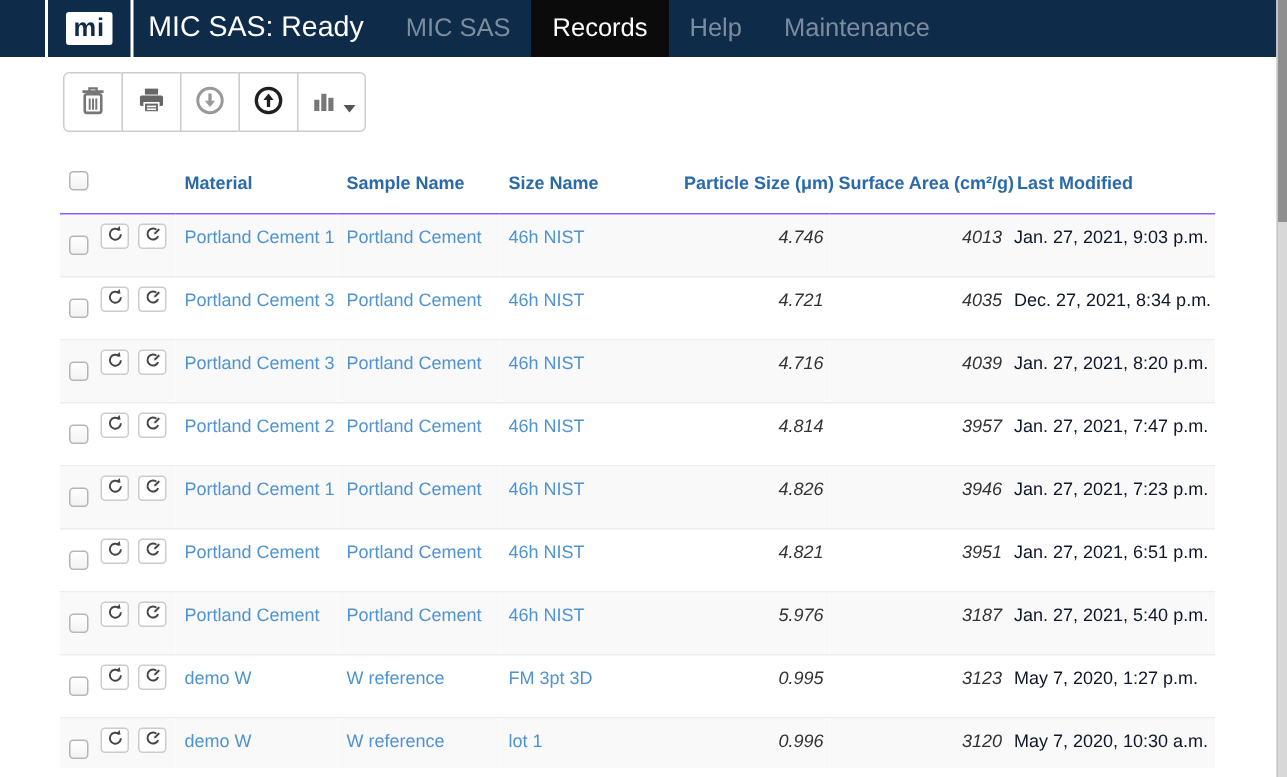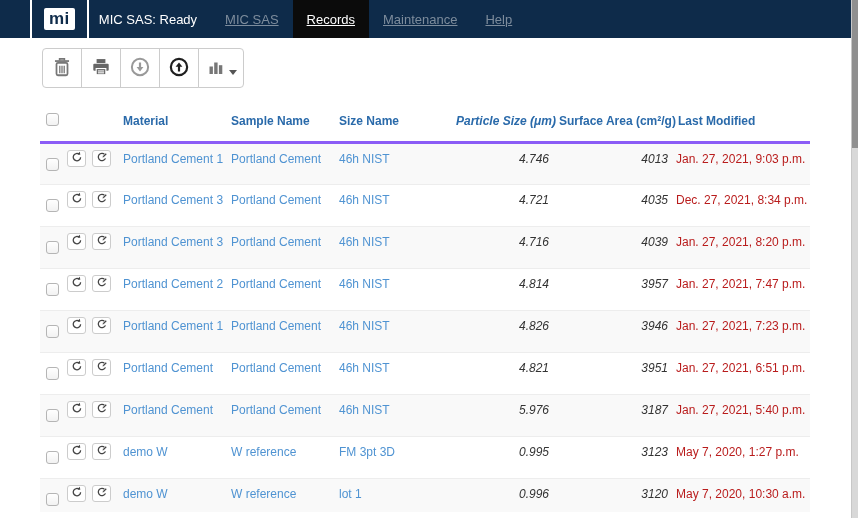--- a/index.html
+++ b/index.html
@@ -23,25 +23,25 @@
   }
   .logo-outer{
     margin-left:30px;border:2px solid #fff;border-radius:4px;
     padding:12px;display:flex;flex:0 0 auto;text-align:center;
   }
   .logo-inner{
     background:#fff;color:var(--header-bg);font-weight:bold;
     font-size:17px;line-height:22px;padding:0 5px;border-radius:2px;
     letter-spacing:0.5px;
   }
-  .status-text{color:#fff;font-size:13px;margin-left:10px;white-space:nowrap;}
+  .status-text{color:#fff;font-size:19px;margin-left:10px;white-space:nowrap;}
   .nav{display:flex;align-items:stretch;height:100%;margin-left:14px;}
   .nav-item{
-    color:var(--nav-muted);font-size:13px;display:flex;align-items:center;
-    padding:0 14px;cursor:pointer;white-space:nowrap;text-decoration:underline;
+    color:var(--nav-muted);font-size:17px;display:flex;align-items:center;
+    padding:0 14px;cursor:pointer;white-space:nowrap;
   }
   .nav-item.active{background:var(--active-nav-bg);color:#fff;}
   
   .toolbar{position:absolute;top:48px;left:42px;display:flex;}
   .tool-btn{
     width:40px;height:40px;background:#fff;border:1px solid #ccc;
     margin-left:-1px;display:flex;align-items:center;justify-content:center;
     padding:0;cursor:pointer;
   }
   .tool-btn:first-child{margin-left:0;border-radius:4px 0 0 4px;}
@@ -51,34 +51,34 @@
     border-top:5px solid #555;margin-left:3px;margin-top:8px;
   }
   
   .table-wrap{position:absolute;top:106px;left:40px;width:770px;height:406px;overflow:hidden;}
   table{border-collapse:collapse;width:770px;table-layout:fixed;font-size:12px;}
   col.c-cb{width:26px;} col.c-act{width:51px;} col.c-mat{width:108px;}
   col.c-smp{width:108px;} col.c-bat{width:117px;} col.c-psz{width:103px;}
   col.c-sfa{width:119px;} col.c-mod{width:138px;}
   thead th{
     height:36px;vertical-align:middle;text-align:left;font-weight:bold;
-    color:var(--header-link-blue);border-bottom:3px solid #8b5cf6;
+    color:var(--header-link-blue);border-bottom:1px solid #8b5cf6;
     padding:0 4px 4px 6px;white-space:nowrap;cursor:pointer;
   }
   thead th.cb-h{padding-left:6px;cursor:default;}
   tbody tr{height:42px;}
   tbody tr.striped{background:var(--stripe);}
   tbody tr{border-bottom:1px solid #ededed;}
   td{vertical-align:top;padding-top:8px;white-space:nowrap;overflow:hidden;}
   td.cb-cell{padding-top:14px;padding-left:6px;}
   td.actions-cell{padding-top:6px;}
   td.link-cell{padding-left:6px;}
   td.link-cell a{color:var(--link-blue);text-decoration:none;cursor:pointer;}
   td.num-cell{text-align:right;padding-right:4px;color:#333;font-style:italic;}
-  td.date-cell{padding-left:4px;color:#b91c1c;}
+  td.date-cell{padding-left:4px;color:#0f172a;}
   .checkbox{
     display:inline-block;width:13px;height:13px;border:1px solid #b5b5b5;
     border-radius:3px;background:linear-gradient(#fff,#f2f2f2);cursor:pointer;
   }
   .mini-btn{
     display:inline-flex;align-items:center;justify-content:center;
     width:19px;height:17px;background:#fff;border:1px solid #ccc;border-radius:3px;
     margin-right:3px;padding:0;cursor:pointer;vertical-align:top;
   }
   
@@ -92,22 +92,22 @@
 <body>
 
 <div class="app-header">
   <div class="logo-outer">
     <div class="logo-inner">mi</div>
   </div>
   <div class="status-text">MIC SAS: Ready</div>
   <div class="nav" id="nav">
       <span class="nav-item">MIC SAS</span>
       <span class="nav-item active">Records</span>
+      <span class="nav-item">Help</span>
       <span class="nav-item">Maintenance</span>
-      <span class="nav-item">Help</span>
     </div>
 </div>
 
 <div class="toolbar">
   <button class="tool-btn">
     <span>
       <svg width="22" height="22" viewBox="0 0 20 20">
         <rect x="5" y="6.2" width="10" height="11.3" rx="1.3" fill="none" stroke="#777" stroke-width="1.6"></rect>
         <line x1="8" y1="8.8" x2="8" y2="15.6" stroke="#777" stroke-width="1.2"></line>
         <line x1="10" y1="8.8" x2="10" y2="15.6" stroke="#777" stroke-width="1.2"></line>
@@ -168,21 +168,21 @@
         <col class="c-sfa">
         <col class="c-mod">
     </colgroup>
     <thead>
       <tr>
         <th class="cb-h"><span class="checkbox"></span></th>
         <th></th>
         <th>Material</th>
         <th>Sample Name</th>
         <th>Size Name</th>
-        <th style="text-align:center;font-style:italic;">Particle Size (μm)</th>
+        <th style="text-align:center;">Particle Size (μm)</th>
         <th>Surface Area (cm²/g)</th>
         <th>Last Modified</th>
       </tr>
     </thead>
     <tbody id="table-body">
   <tr class="striped">
     <td class="cb-cell"><span class="checkbox"></span></td>
     <td class="actions-cell">
       <button class="mini-btn">
         <span>

